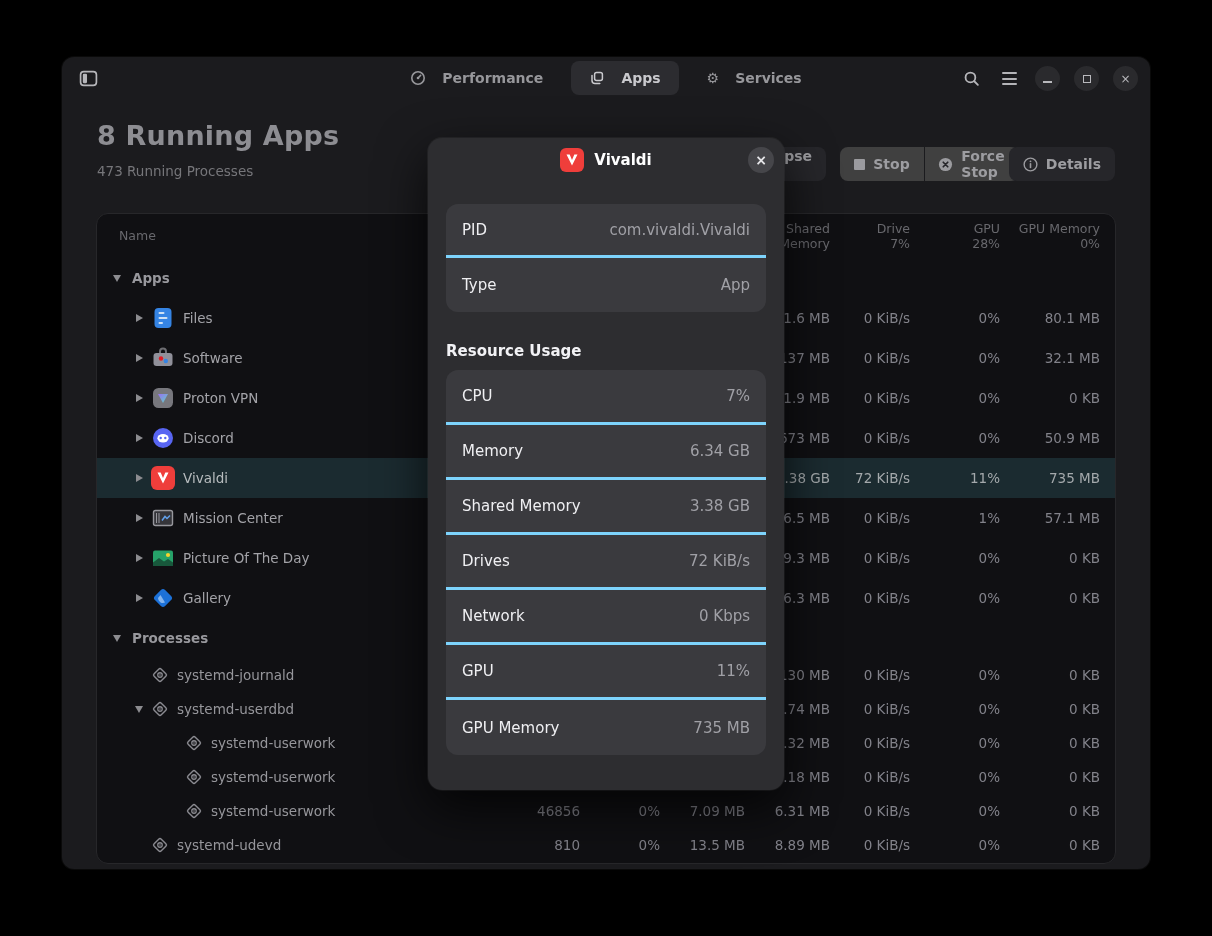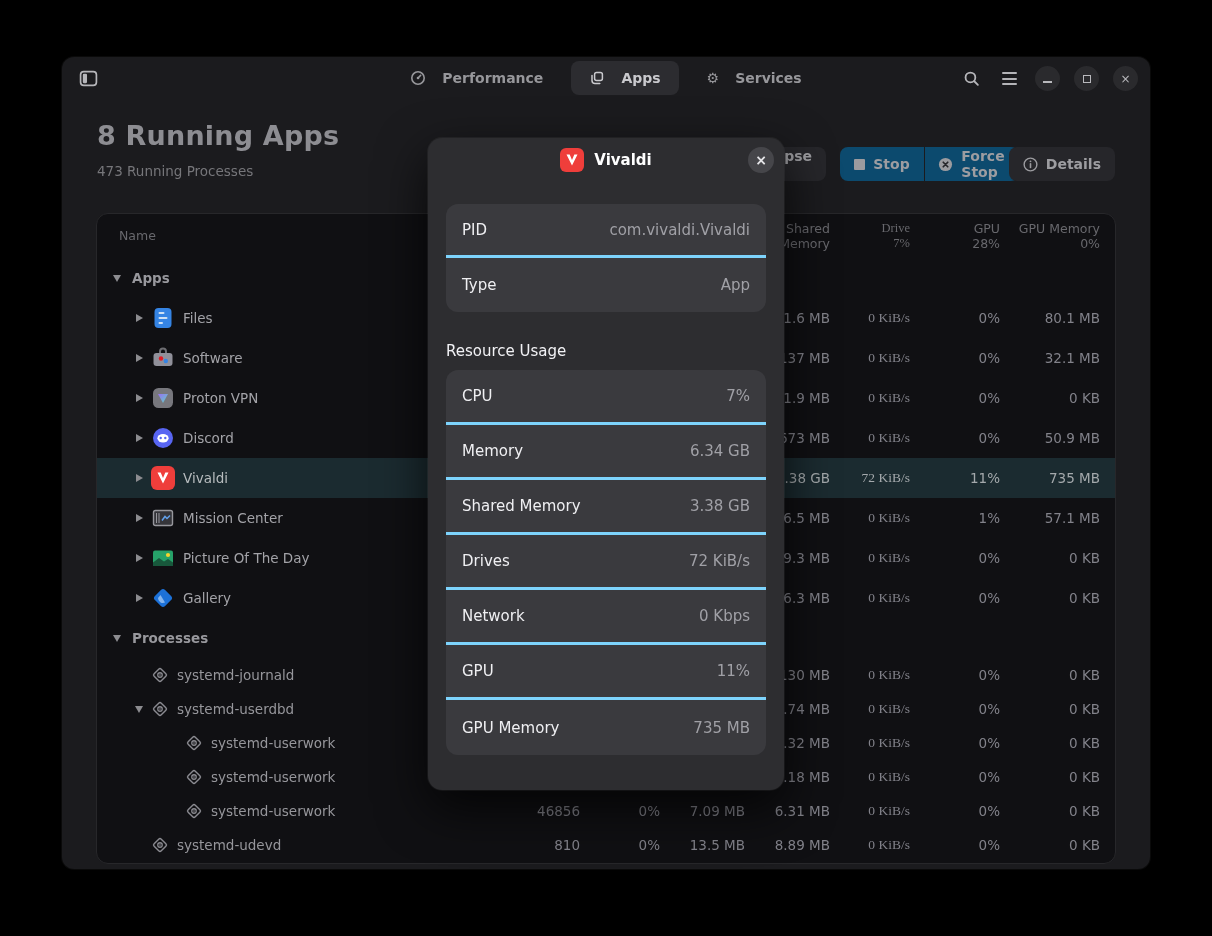--- a/index.html
+++ b/index.html
@@ -32,35 +32,35 @@
 
   
   .page-title { position:absolute; left:35px; top:63px; font-size:27px; font-weight:800; color:#8d8d92; letter-spacing:.2px; }
   .page-subtitle { position:absolute; left:35px; top:106px; font-size:13.5px; color:#76767a; }
 
   
   .toolbar { position:absolute; top:90px; right:35px; height:34px; }
   .btn { display:inline-flex; align-items:center; gap:8px; height:34px; padding:0 14px;
     background:#26262a; border-radius:8px; color:#9d9da1; font-size:14px; font-weight:600; cursor:pointer; }
   .btn-collapse { position:absolute; right:289px; top:0; }
-  .btn-group { position:absolute; right:96px; top:0; display:flex; background:#0c4a6e; border-radius:8px; }
+  .btn-group { position:absolute; right:96px; top:0; display:flex; background:#404040; border-radius:8px; }
   .btn-group .btn { background:transparent; }
   .btn-group .sep { width:1px; background:#1b1b1e; margin:0; }
   .btn-details { position:absolute; right:0; top:0; }
   .stop-sq { width:11px; height:11px; background:#9b9b9f; border-radius:1px; }
 
   
   .table-card { position:absolute; left:34px; top:143px; width:1020px; height:651px;
     background:#101013; border:1px solid #27272a; border-radius:12px; overflow:hidden;margin-top:13px; }
   .thead { display:flex; align-items:flex-start; padding:7px 15px 0 22px; height:44px; color:#68686d; font-size:12.5px; }
   .th { line-height:15px; }
   .th.right { text-align:right; }
   .th-name { flex:1; padding-top:7px; }
   .col-pid{width:90px;} .col-cpu{width:80px;} .col-mem{width:85px;}
-  .col-shm{width:85px;} .col-drv{width:80px;font-family:Liberation Serif, serif;} .col-gpu{width:90px;} .col-gpm{width:100px;}
+  .col-shm{width:85px;} .col-drv{width:80px;} .col-gpu{width:90px;} .col-gpm{width:100px;}
   .trow { display:flex; align-items:center; padding:0 15px 0 12px; font-size:13.5px; color:#82828a; }
   .trow.kind-group { height:40px; }
   .trow.kind-app { height:40px; }
   .trow.kind-proc { height:34px; }
   .trow.selected { background:#1b2b30; color:#a4a9ac; }
   .trow.selected .row-label { color:#b7bcbe; }
   .tcell { text-align:right; white-space:nowrap; }
   .name-cell { flex:1; display:flex; align-items:center; min-width:0; }
   .exp { width:16px; display:flex; justify-content:center; flex:none; cursor:pointer; }
   .exp .tri-r { width:0; height:0; border-left:7px solid #8c8c90; border-top:4.5px solid transparent; border-bottom:4.5px solid transparent; }
@@ -85,21 +85,21 @@
     background:#46464a; color:#e7e7ea; display:flex; align-items:center; justify-content:center;
     font-size:14px; font-weight:700; cursor:pointer; }
   .dlg-card { margin:0 18px; background:#3a3a3e; border-radius:12px; overflow:hidden; }
   .dlg-card-1 { margin-top:22px; }
   .dlg-row { display:flex; align-items:center; justify-content:space-between;
     height:55px; padding:0 16px; border-bottom:3px solid #7dd3fc; }
   .dlg-row:last-child { border-bottom:none; }
   .dlg-row-1 { height:54px; }
   .dlg-label { font-size:15px; color:#efeff2; }
   .dlg-value { font-size:15px; color:#a0a0a6; }
-  .dlg-section { margin:30px 18px 10px; font-size:15px; font-weight:400; color:#f2f2f5; }
+  .dlg-section { margin:30px 18px 10px; font-size:15px; font-weight:700; color:#f2f2f5; }
 
   svg { display:block; }
 </style>
 </head>
 <body>
 
 <div class="window">
 
   <div class="headerbar">
     <div class="sidebar-toggle">

